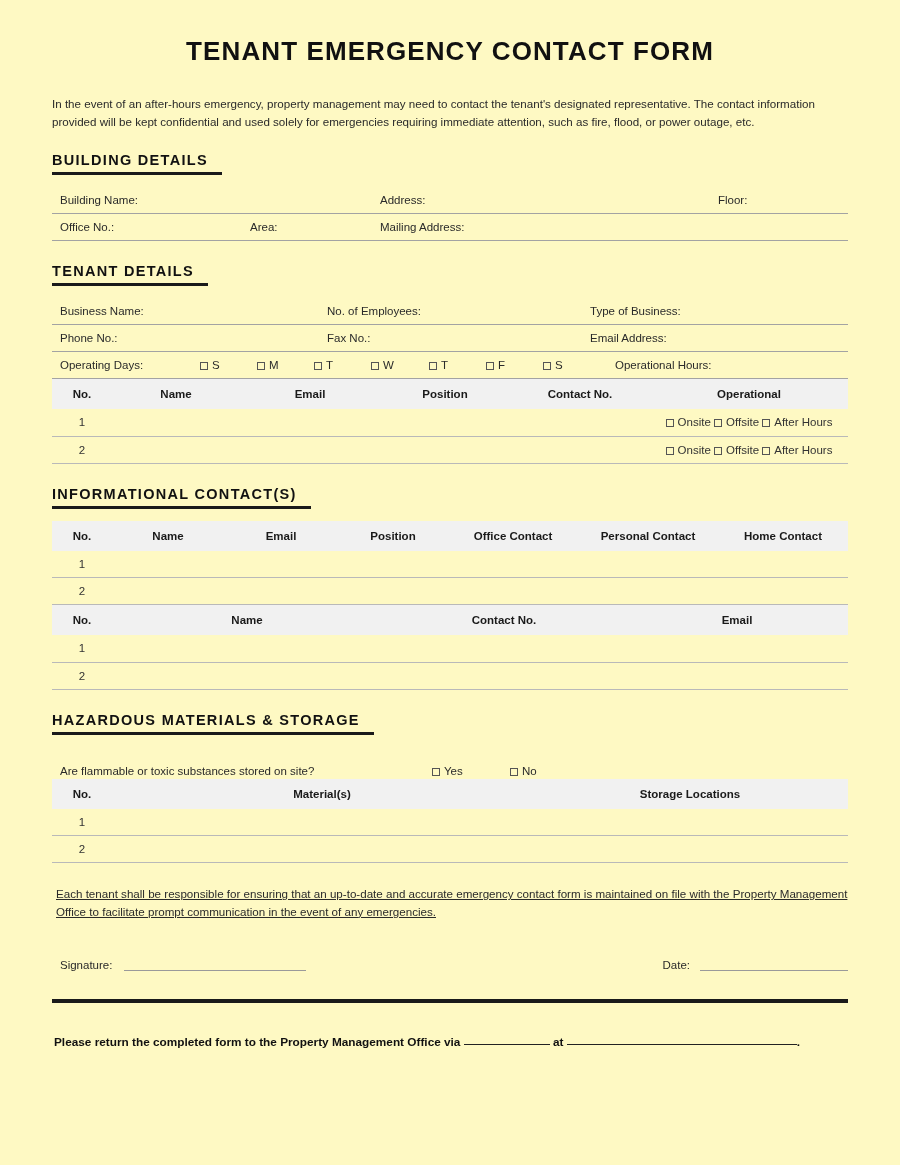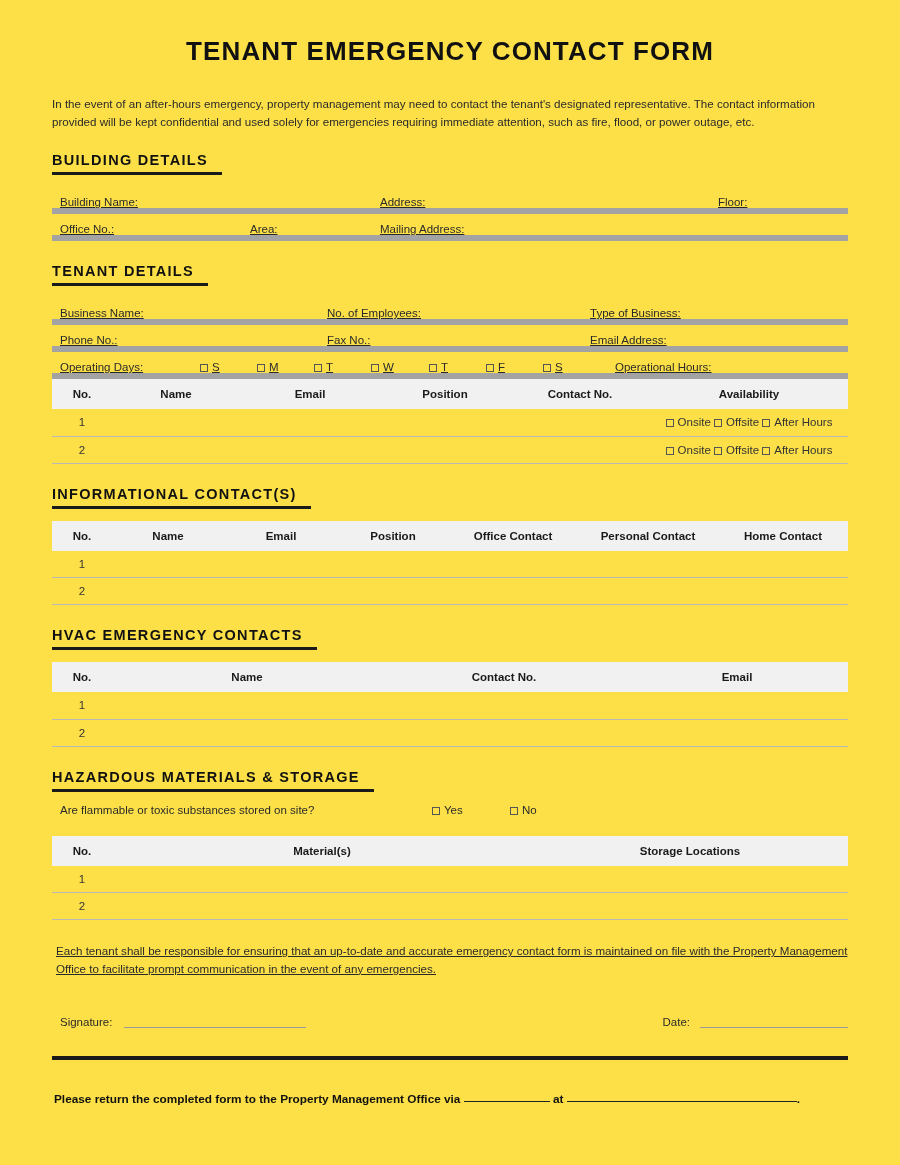--- a/index.html
+++ b/index.html
@@ -10,21 +10,21 @@
     background: #ffffff;
     font-family: "Liberation Sans", sans-serif;
     color: #1a1a1a;
   }
 
   .page {
     position: relative;
     width: 900px;
     height: 1165px;
     padding: 0 52px;
-    background: #fde047;
+    background: #fef9c3;
   }
 
   
   .doc-title {
     text-align: center;
     font-size: 26px;
     font-weight: bold;
     letter-spacing: 1.1px;
     color: #111111;
     padding-top: 36px;
@@ -50,27 +50,26 @@
     border-bottom: 3px solid #1a1a1a;
     padding-bottom: 4px;
     padding-right: 14px;
     margin-top: 22px;
     margin-bottom: 12px;
   }
 
   
   .field-row {
     display: flex;
-    align-items: flex-end;
+    align-items: center;
     height: 27px;
-    border-bottom: 6px solid #a3a3a3;
+    border-bottom: 1px solid #a3a3a3;
     font-size: 11.5px;
     color: #2a2a2a;
     padding-left: 8px;
-    text-decoration: underline;
   }
   .field-row .cell { flex: 0 0 auto; }
 
   
   .cb {
     display: inline-block;
     width: 8px;
     height: 8px;
     border: 1px solid #555;
     margin-right: 4px;
@@ -101,21 +100,21 @@
     color: #333333;
     text-align: center;
     font-size: 11.5px;
   }
   table.form-table tbody td.num { text-align: center; width: 52px; }
   td.avail { text-align: right; white-space: nowrap; padding-right: 14px; }
 
   
   .hazq {
     display: flex;
-    align-items: flex-start;
+    align-items: flex-end;
     font-size: 11.5px;
     color: #2a2a2a;
     height: 30px;
     padding-left: 8px;
     margin-bottom: 2px;
   }
 
   
   .closing {
     font-size: 11.6px;
@@ -230,21 +229,21 @@
   
 
   <table class="form-table">
     <thead>
       <tr>
         <th style="width:60px">No.</th>
         <th style="width:128px">Name</th>
         <th style="width:140px">Email</th>
         <th style="width:130px">Position</th>
         <th style="width:140px">Contact No.</th>
-        <th>Availability</th>
+        <th>Operational</th>
       </tr>
     </thead>
     <tbody>
       <tr>
         <td class="num">1</td>
         <td></td>
         <td></td>
         <td></td>
         <td></td>
         <td class="avail">
@@ -299,21 +298,20 @@
         <td></td>
         <td></td>
         <td></td>
         <td></td>
         <td></td>
       </tr>
     </tbody>
   </table>
 
   
-  <div class="section-head">HVAC EMERGENCY CONTACTS</div>
 
   <table class="form-table">
     <thead>
       <tr>
         <th style="width:60px">No.</th>
         <th style="width:270px">Name</th>
         <th style="width:244px">Contact No.</th>
         <th>Email</th>
       </tr>
     </thead>

